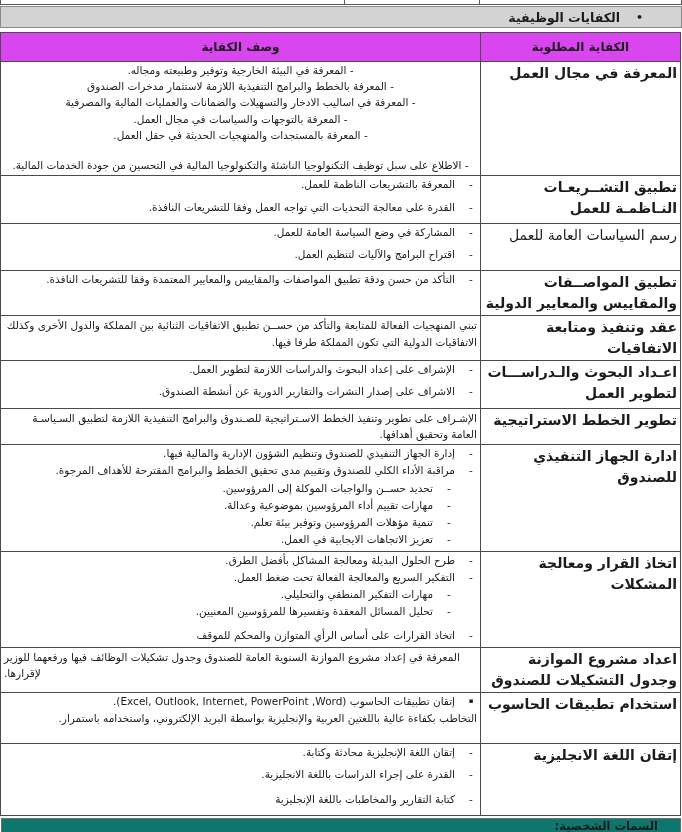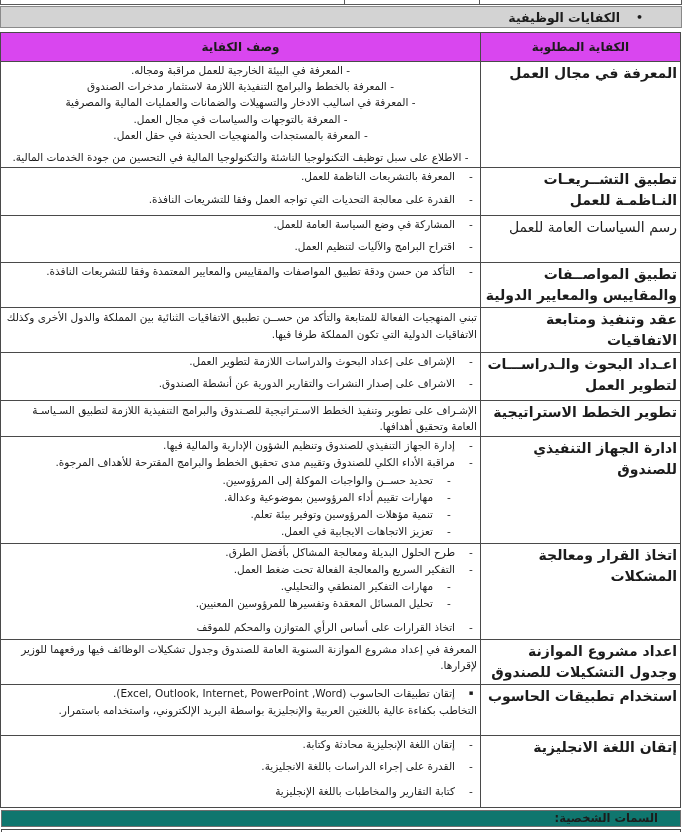--- a/index.html
+++ b/index.html
@@ -56,23 +56,23 @@
   tbody tr:nth-child(12){height:56px;}
 
   .item{display:flex;margin:0 0 2px 0;}
   .item .dash{width:12px;flex:0 0 12px;text-align:center;}
   .item .txt{flex:1;padding-right:10px;}
   .item.indent{padding-right:22px;}
   .item.gapb{margin-top:9px;}
   .items-loose .item{margin-bottom:7px;}
   .item.sq .dash{font-size:7px;line-height:14px;}
   .citem{text-align:center;margin-bottom:1px;}
-  .citem.gapb{margin-top:7px;}
+  .citem.gapb{margin-top:15px;}
   .par{text-align:right;line-height:1.6;}
-  .par-center{text-align:right;line-height:1.6;}
+  .par-center{text-align:left;line-height:1.6;}
   .nobullet{text-align:right;margin-bottom:16px;}
 
   
   .box{
     border:1px solid #4a4a4a;background:#fff;margin:2px 1px 0 1px;
     font-size:10.5px;
   }
   .banner2{
     background:#0f766e;border:1px solid #6f6f6f;margin:2px 1px 0 1px;
     height:15px;display:flex;align-items:center;font-weight:bold;font-size:11.5px;
@@ -104,21 +104,21 @@
   <thead>
     <tr>
       <th>الكفاية المطلوبة</th>
       <th>وصف الكفاية</th>
     </tr>
   </thead>
   <tbody id="comp-body">
       <tr>
         <td class="label-cell">المعرفة في مجال العمل</td>
         <td class="desc-cell">
-          <div class="citem">- المعرفة في البيئة الخارجية للعمل مراقبة ومجاله.</div>
+          <div class="citem">- المعرفة في البيئة الخارجية وتوفير وطبيعته ومجاله.</div>
           <div class="citem">- المعرفة بالخطط والبرامج التنفيذية اللازمة لاستثمار مدخرات الصندوق</div>
           <div class="citem">- المعرفة في اساليب الادخار والتسهيلات والضمانات والعمليات المالية والمصرفية</div>
           <div class="citem">- المعرفة بالتوجهات والسياسات في مجال العمل.</div>
           <div class="citem">- المعرفة بالمستجدات والمنهجيات الحديثة في حقل العمل.</div>
           <div class="citem gapb">- الاطلاع على سبل توظيف التكنولوجيا الناشئة والتكنولوجيا المالية في التحسين من جودة الخدمات المالية.</div>
         </td>
       </tr>
       <tr>
         <td class="label-cell">تطبيق التشــريعـات النـاظمـة للعمل</td>
         <td class="desc-cell items-loose">

